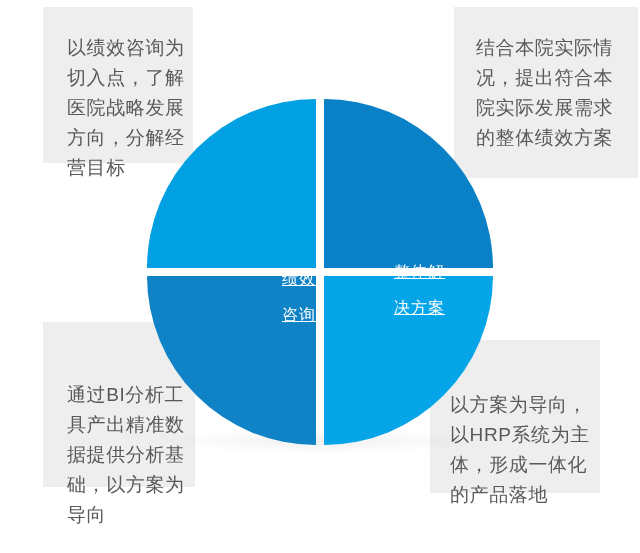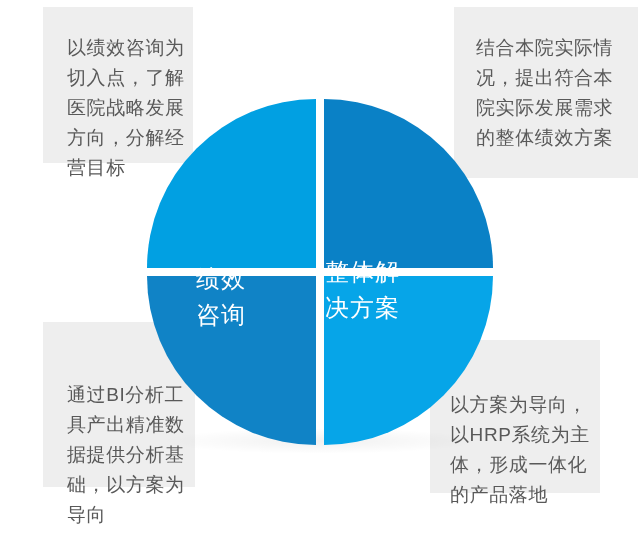--- a/index.html
+++ b/index.html
@@ -76,26 +76,27 @@
   
   #quad-bl { left: 0px;   top: 177px; }
   #quad-bl .fill { left: 0px;    top: -169px; background: #1083c6; }
   
   #quad-br { left: 177px; top: 177px; }
   #quad-br .fill { left: -169px; top: -169px; background: #06a5e8; }
 
   .quad-label {
     position: absolute;
     color: #ffffff;
-    font-size: 24px;
+    font-size: 16px;
     line-height: 36px;
     letter-spacing: 1px;
-    text-align: left;
+    text-align: right;
     white-space: pre-line;
     width: 120px;
+    text-decoration: underline;
   }
   #label-tl { left: 49px;  top: 162px; }
   #label-tr { left: 178px; top: 155px; }
   #label-bl { left: 49px;  top: 290px; }
   #label-br { left: 178px; top: 290px; }
 
   
   #circle-shadow {
     position: absolute;
     left: 160px;

